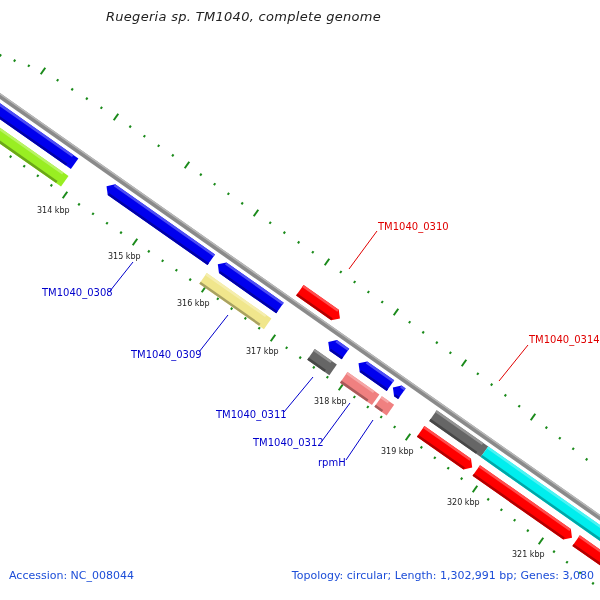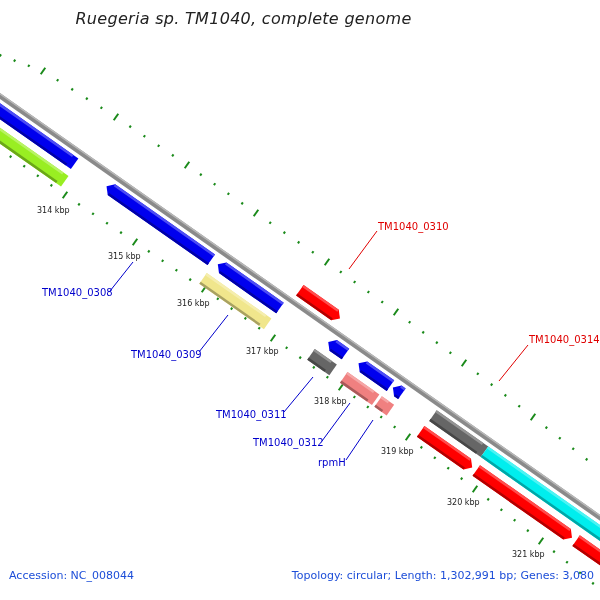--- a/index.html
+++ b/index.html
@@ -1,17 +1,17 @@
 <!DOCTYPE html>
 <html><head>
 <meta charset="utf-8">
 <style>
   html, body { margin:0; padding:0; background:#ffffff; }
   body { width:600px; height:600px; position:relative; overflow:hidden; font-family:"DejaVu Sans", sans-serif; }
-  #title { position:absolute; top:9px; left:0; width:487px; text-align:center; font-size:16px; font-style:italic; color:#222; letter-spacing:0.3px; }
+  #title { position:absolute; top:9px; left:0; width:487px; text-align:center; font-size:13px; font-style:italic; color:#222; letter-spacing:0.3px; }
   #map { position:absolute; left:0; top:0; }
   .footer { position:absolute; top:569px; font-size:11px; color:#1d4ed8; }
   #footer-left { left:9px; }
   #footer-right { right:6px; }
   .kbp { font-size:8px; fill:#222; font-family:"DejaVu Sans", sans-serif; }
   .glabel { font-size:10px; font-family:"DejaVu Sans", sans-serif; }
 </style>
 </head>
 <body>
 

